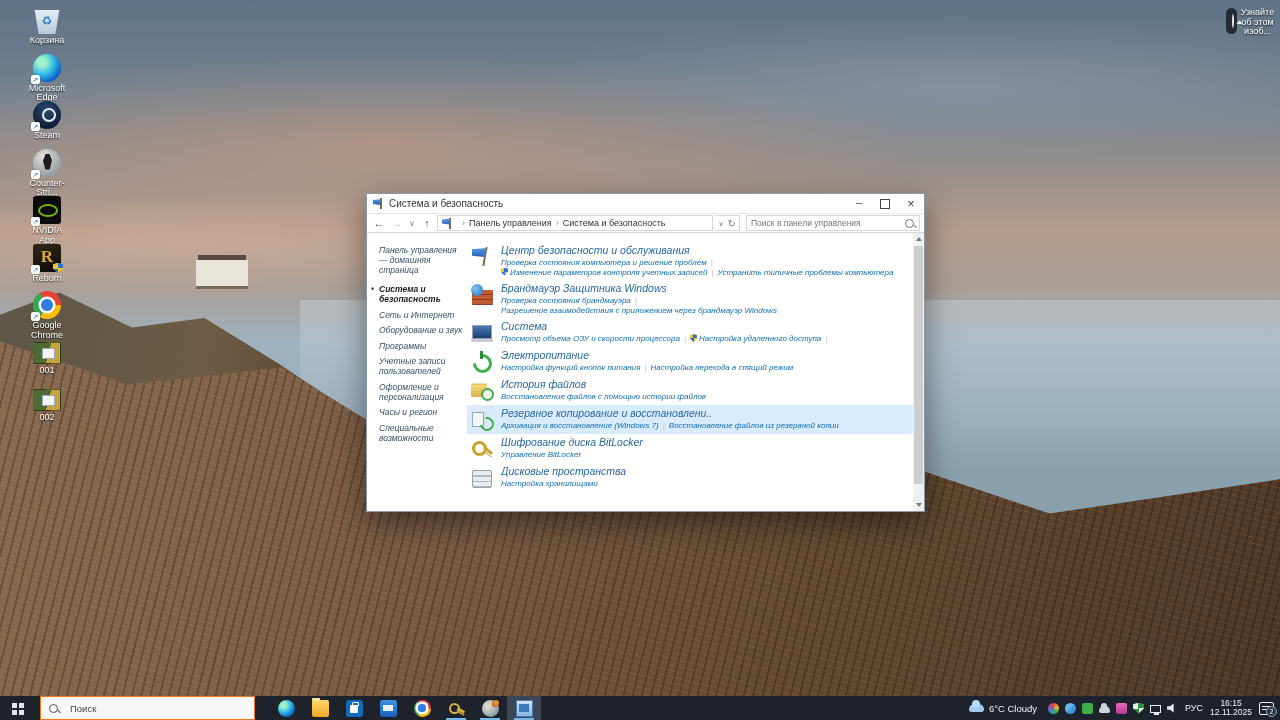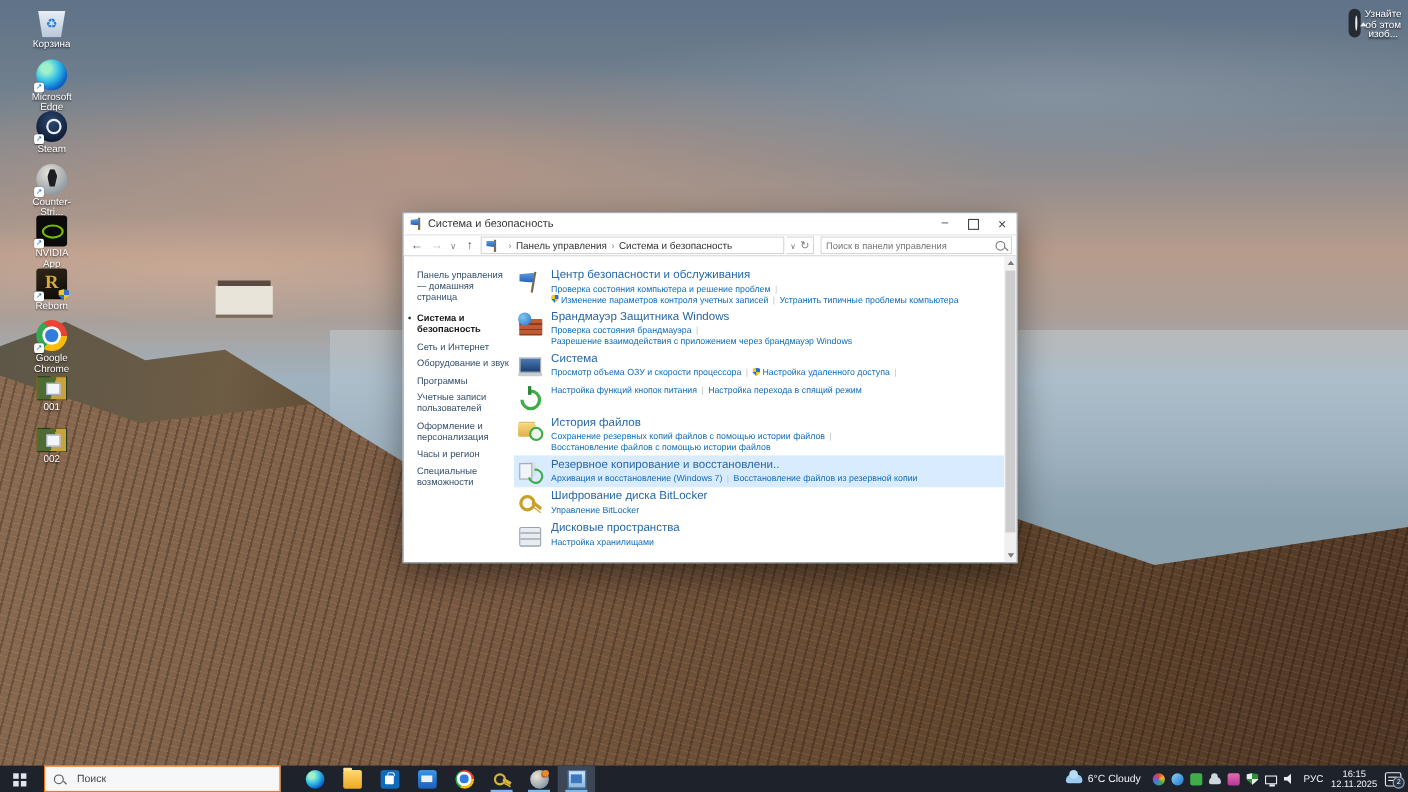--- a/index.html
+++ b/index.html
@@ -91,21 +91,21 @@
   .crumb-sep{font-size:9px;color:#888;}
   .addr-btns{display:flex;align-items:center;height:14px;border:1px solid #d6d6d6;border-left:none;padding:0 3px;gap:4px;color:#777;}
   .refresh::before{content:'\21BB';font-size:10px;}
   .chev::before{content:'\2228';font-size:7px;}
   .searchbox{width:172px;height:14px;border:1px solid #d6d6d6;margin-left:4px;display:flex;align-items:center;flex:none;}
   .searchbox input{flex:1;border:none;outline:none;font-size:8.5px;padding:0 4px;color:#333;min-width:0;
        font-family:"Liberation Sans",sans-serif;}
   .mag{width:7px;height:7px;border:1.3px solid #777;border-radius:50%;position:relative;margin-right:5px;flex:none;}
   .mag::after{content:'';position:absolute;width:4px;height:1.3px;background:#777;transform:rotate(45deg);right:-3.5px;bottom:-1px;}
 
-  .winbody{flex:1;display:flex;min-height:0;}
+  .winbody{flex:1;display:flex;min-height:0;font-style:italic;}
   .sidebar{width:100px;flex:none;padding:12px 4px 0 12px;box-sizing:border-box;}
   .sb-home{font-size:8.5px;line-height:10px;color:#35506b;margin-bottom:9px;}
   .sbitem{font-size:8.5px;line-height:10px;color:#35506b;margin-bottom:5.5px;position:relative;}
   .sbitem.active{font-weight:bold;color:#1a1a1a;}
   .sbitem.active::before{content:'\2022';position:absolute;left:-8px;top:0;color:#333;}
 
   .main{flex:1;min-width:0;overflow:hidden;position:relative;padding-top:9px;}
   .section{display:flex;padding:3px 8px 3px 4px;}
   .section.hl{background:#d9ecff;}
   .ci{width:23px;height:22px;position:relative;flex:none;margin-right:7px;margin-top:1px;}
@@ -341,28 +341,28 @@
           <div class="section">
             <span class="ci system-icon"></span>
             <div class="sec-body">
               <div class="sec-title">Система</div>
               <div class="srow"><span class="slink">Просмотр объема ОЗУ и скорости процессора</span><span class="sep">|</span><span class="shield"></span><span class="slink">Настройка удаленного доступа</span><span class="sep">|</span></div>
             </div>
           </div>
           <div class="section">
             <span class="ci power-icon"></span>
             <div class="sec-body">
+              <div class="sec-title">Электропитание</div>
               <div class="srow"><span class="slink">Настройка функций кнопок питания</span><span class="sep">|</span><span class="slink">Настройка перехода в спящий режим</span></div>
             </div>
           </div>
           <div class="section">
             <span class="ci file-history-icon"></span>
             <div class="sec-body">
               <div class="sec-title">История файлов</div>
-              <div class="srow"><span class="slink">Сохранение резервных копий файлов с помощью истории файлов</span><span class="sep">|</span></div>
               <div class="srow"><span class="slink">Восстановление файлов с помощью истории файлов</span></div>
             </div>
           </div>
           <div class="section hl">
             <span class="ci backup-icon"></span>
             <div class="sec-body">
               <div class="sec-title">Резервное копирование и восстановлени..</div>
               <div class="srow"><span class="slink">Архивация и восстановление (Windows 7)</span><span class="sep">|</span><span class="slink">Восстановление файлов из резервной копии</span></div>
             </div>
           </div>

